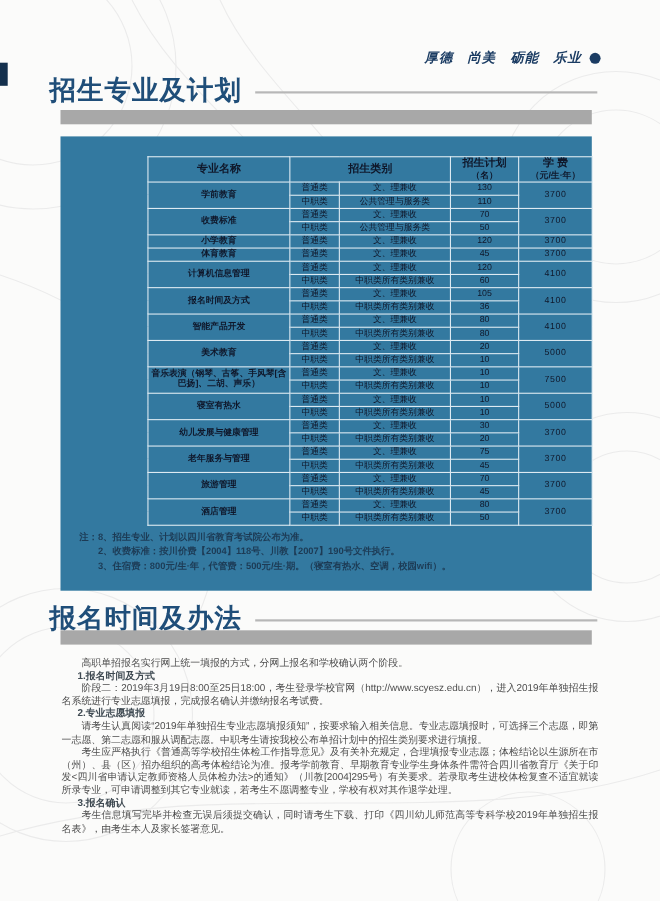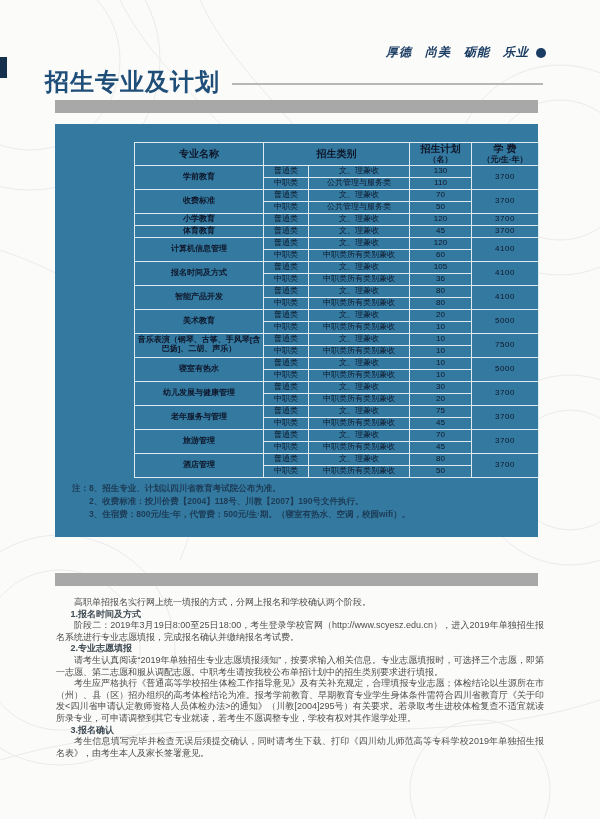--- a/index.html
+++ b/index.html
@@ -280,20 +280,24 @@
     <div class="notes">
       <span class="notes-prefix">注：</span>
       <div class="notes-items" id="notes-items">
           <p class="note-line">8、招生专业、计划以四川省教育考试院公布为准。</p>
           <p class="note-line">2、收费标准：按川价费【2004】118号、川教【2007】190号文件执行。</p>
           <p class="note-line">3、住宿费：800元/生·年，代管费：500元/生·期。（寝室有热水、空调，校园wifi）。</p>
         </div>
     </div>
   </div>
 
+  <div class="sec-head s2">
+    <h1 class="sec-title">报名时间及办法</h1>
+    <div class="rule"></div>
+  </div>
   <div class="graybar gb2"></div>
 
   <div class="textblock" id="paragraphs">
       <p class="body">高职单招报名实行网上统一填报的方式，分网上报名和学校确认两个阶段。</p>
       <p class="heading">1.报名时间及方式</p>
       <p class="body">阶段二：2019年3月19日8:00至25日18:00，考生登录学校官网（http://www.scyesz.edu.cn），进入2019年单独招生报名系统进行专业志愿填报，完成报名确认并缴纳报名考试费。</p>
       <p class="heading">2.专业志愿填报</p>
       <p class="body">请考生认真阅读“2019年单独招生专业志愿填报须知”，按要求输入相关信息。专业志愿填报时，可选择三个志愿，即第一志愿、第二志愿和服从调配志愿。中职考生请按我校公布单招计划中的招生类别要求进行填报。</p>
       <p class="body">考生应严格执行《普通高等学校招生体检工作指导意见》及有关补充规定，合理填报专业志愿；体检结论以生源所在市（州）、县（区）招办组织的高考体检结论为准。报考学前教育、早期教育专业学生身体条件需符合四川省教育厅《关于印发&lt;四川省申请认定教师资格人员体检办法&gt;的通知》（川教[2004]295号）有关要求。若录取考生进校体检复查不适宜就读所录专业，可申请调整到其它专业就读，若考生不愿调整专业，学校有权对其作退学处理。</p>
       <p class="heading">3.报名确认</p>

